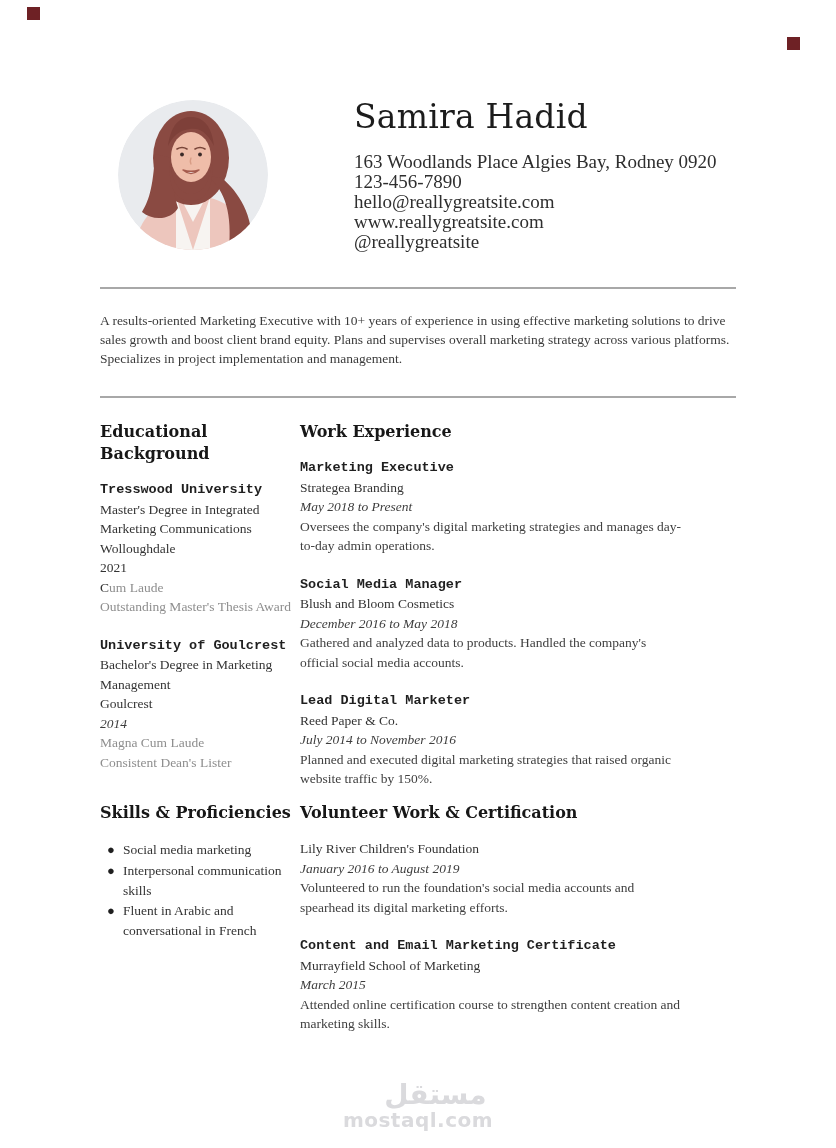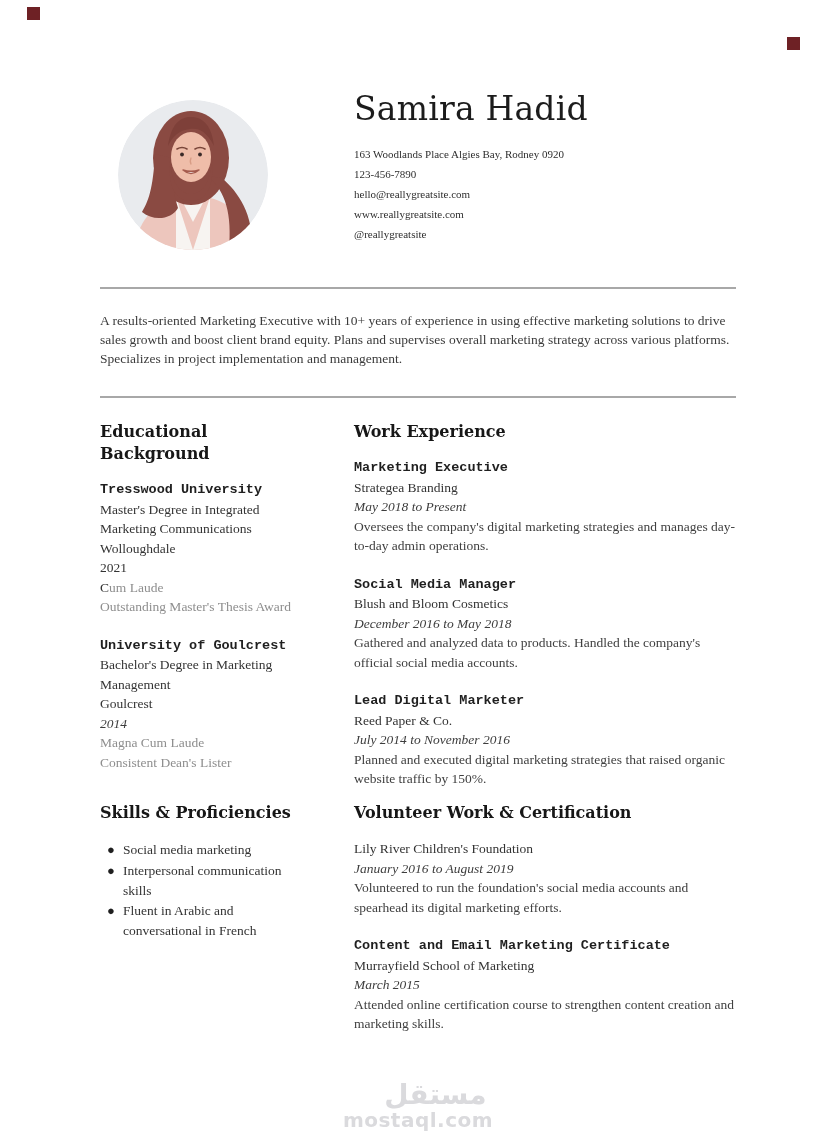--- a/index.html
+++ b/index.html
@@ -8,39 +8,39 @@
     position:relative; width:836px; height:1148px; margin:0 auto;
     background:#ffffff; overflow:hidden;
     font-family:"Liberation Serif", serif; color:#2f2f2f;
   }
   .corner-accent { position:absolute; width:13px; height:13px; background:#6e2125; }
   .corner-tl { left:27px; top:7px; }
   .corner-tr { left:787px; top:37px; }
 
   .photo { position:absolute; left:118px; top:100px; width:150px; height:150px; }
 
-  .header-text { position:absolute; left:354px; top:88px; width:400px; }
+  .header-text { position:absolute; left:354px; top:96px; width:400px; }
   .name {
     font-family:"DejaVu Serif", serif; font-size:33px; font-weight:400;
     color:#1c1c1c; line-height:42px; letter-spacing:0.2px;
   }
-  .contact { margin-top:14px; font-size:11px; line-height:20px; color:#2e2e2e; }
+  .contact { margin-top:14px; font-size:19px; line-height:20px; color:#2e2e2e; }
 
   .rule { position:absolute; left:100px; width:636px; height:2px; background:#a8a8a8; }
   .rule-1 { top:287px; }
   .rule-2 { top:396px; }
 
   .summary {
     position:absolute; left:100px; top:312px; width:636px;
     font-size:13.5px; line-height:18.8px; color:#3b3b3b;
   }
 
   .columns {
     position:absolute; left:100px; top:421px; width:636px;
-    display:grid; grid-template-columns:200px 382px; column-gap:54px;
+    display:grid; grid-template-columns:200px 382px; 
     grid-template-rows:381px auto;
   }
   .section-heading {
     font-family:"DejaVu Serif", serif; font-weight:700; font-size:16px;
     color:#171717; line-height:22px; margin-bottom:15px;
   }
   .entry { margin-bottom:19px; font-size:13.5px; line-height:19.5px; }
   .entry-title {
     font-family:Liberation Mono, monospace; font-weight:700; font-size:13.5px;
     color:#1f1f1f; line-height:19.5px;

